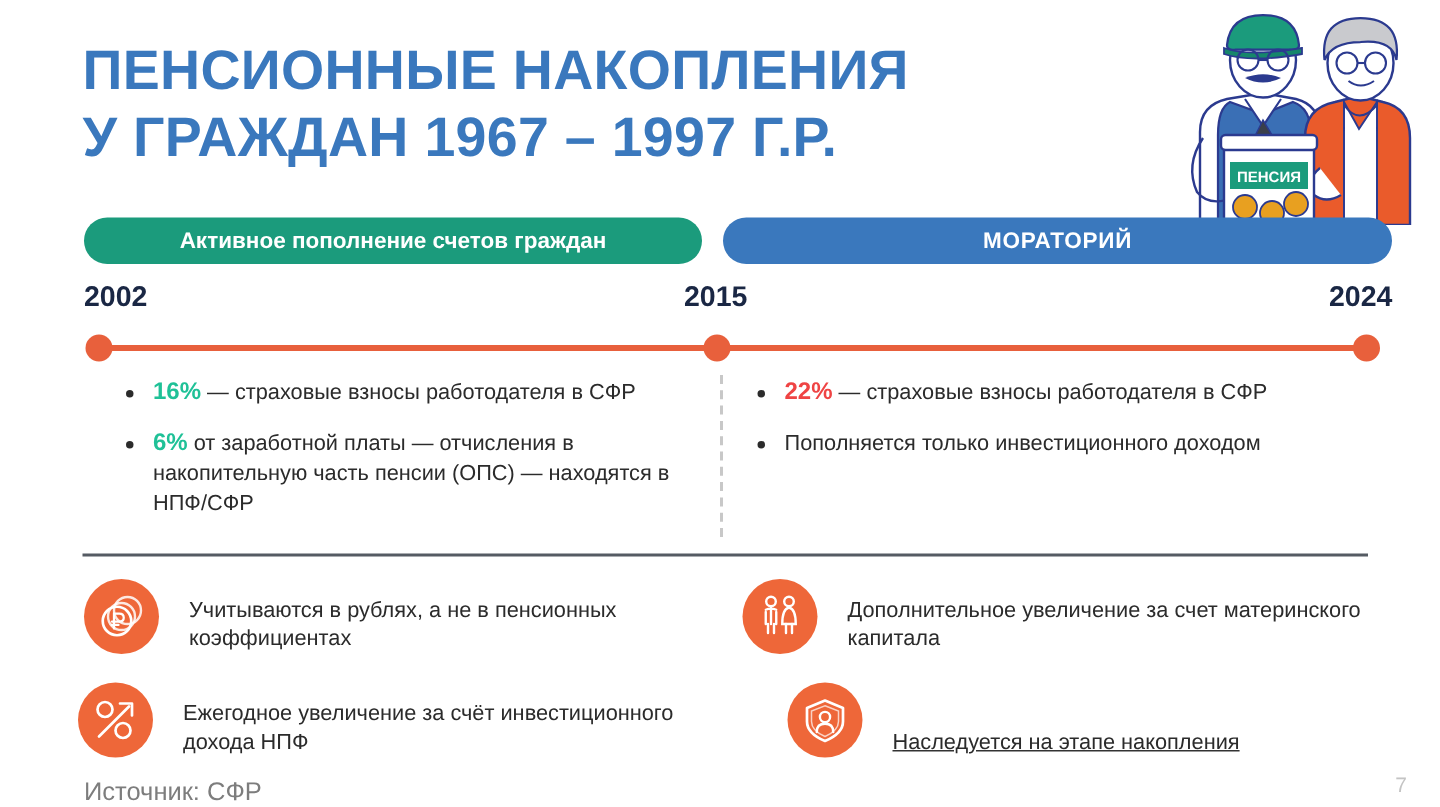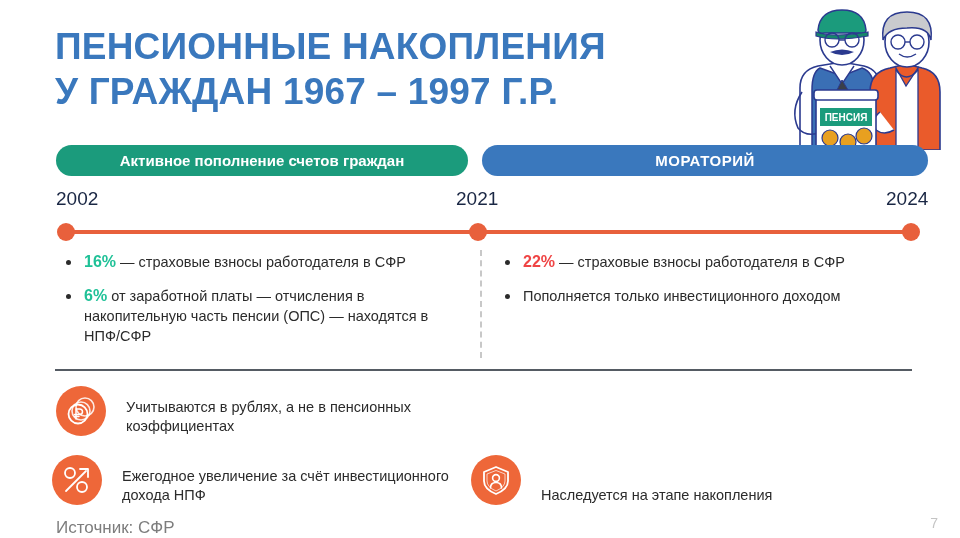--- a/index.html
+++ b/index.html
@@ -67,21 +67,21 @@
     width: 446px;
     background: #3a78bd;
     letter-spacing: 0.5px;
   }
 
   
   .year {
     position: absolute;
     top: 188px;
     font-size: 19px;
-    font-weight: normal;
+    font-weight: bold;
     color: #1a2744;
   }
   #year-2002 { left: 56px; }
   #year-2014 { left: 456px; }
   #year-2024 { left: 886px; }
 
   #timeline-line {
     position: absolute;
     left: 66px;
     top: 230px;
@@ -96,21 +96,21 @@
     width: 18px;
     height: 18px;
     border-radius: 50%;
     background: #e8603c;
   }
   #dot-2002 { left: 57px; }
   #dot-2014 { left: 469px; }
   #dot-2024 { left: 902px; }
 
   
-  #col-left  { position: absolute; left: 66px;  top: 252px; width: 400px; }
+  #col-left  { position: absolute; left: 84px;  top: 252px; width: 400px; }
   #col-right { position: absolute; left: 505px; top: 252px; width: 420px; }
 
   .bullet-row {
     display: flex;
     align-items: flex-start;
     margin-bottom: 14px;
   }
   .bullet-dot {
     flex: 0 0 auto;
     width: 5px;
@@ -149,21 +149,21 @@
 
   
   .feature {
     position: absolute;
     display: flex;
     align-items: flex-end;
   }
   #feature-1 { left: 56px;  top: 386px; width: 410px; }
   #feature-2 { left: 52px;  top: 455px; width: 410px; }
   #feature-3 { left: 495px; top: 386px; width: 420px; }
-  #feature-4 { left: 471px; top: 455px; width: 420px; }
+  #feature-4 { left: 525px; top: 455px; width: 420px; text-decoration: underline; }
 
   .feat-icon {
     flex: 0 0 auto;
     width: 50px;
     height: 50px;
     border-radius: 50%;
     background: #ee6739;
     margin-right: 20px;
     display: flex;
     align-items: center;
@@ -254,21 +254,21 @@
         <rect x="48" y="108" width="52" height="18" fill="#1b9b7c"></rect>
         <text x="74" y="121" font-family="'Liberation Sans', sans-serif" font-size="10" font-weight="bold" fill="#ffffff" text-anchor="middle">ПЕНСИЯ</text>
       </g>
     </svg>
   </div>
 
   <div class="banner" id="banner-left">Активное пополнение счетов граждан</div>
   <div class="banner" id="banner-right">МОРАТОРИЙ</div>
 
   <div class="year" id="year-2002">2002</div>
-  <div class="year" id="year-2014">2021</div>
+  <div class="year" id="year-2014">2015</div>
   <div class="year" id="year-2024">2024</div>
   <div id="timeline-line"></div>
   <div class="tl-dot" id="dot-2002"></div>
   <div class="tl-dot" id="dot-2014"></div>
   <div class="tl-dot" id="dot-2024"></div>
 
   <div id="col-left">
     <div class="bullet-row">
       <span class="bullet-dot"></span>
       <span class="bullet-text"><span class="pct-green">16%</span><span> — </span><span>страховые взносы работодателя в СФР</span></span>
@@ -311,20 +311,33 @@
       <svg width="34" height="34" viewBox="0 0 34 34">
         <circle cx="10" cy="10" r="5" fill="none" stroke="#ffffff" stroke-width="1.8"></circle>
         <circle cx="22" cy="24" r="5" fill="none" stroke="#ffffff" stroke-width="1.8"></circle>
         <line x1="6" y1="28" x2="26" y2="8" stroke="#ffffff" stroke-width="1.8" stroke-linecap="round"></line>
         <path d="M20 6 L28 6 L28 14" fill="none" stroke="#ffffff" stroke-width="1.8" stroke-linecap="round" stroke-linejoin="round"></path>
       </svg>
     </span>
     <span class="feat-text">Ежегодное увеличение за счёт инвестиционного дохода НПФ</span>
   </div>
 
+  <div class="feature" id="feature-3">
+    <span class="feat-icon">
+      <svg width="34" height="34" viewBox="0 0 34 34">
+        <circle cx="11" cy="7" r="3.2" fill="none" stroke="#ffffff" stroke-width="1.6"></circle>
+        <path d="M11 11 L11 22 M7.5 14 L7.5 22 M14.5 14 L14.5 22 M7.5 12.5 Q11 11 14.5 12.5
+                 M9 22 L9 28 M13 22 L13 28" fill="none" stroke="#ffffff" stroke-width="1.6" stroke-linecap="round"></path>
+        <circle cx="23" cy="7" r="3.2" fill="none" stroke="#ffffff" stroke-width="1.6"></circle>
+        <path d="M23 11 Q18.5 12 18.5 22 L27.5 22 Q27.5 12 23 11 Z" fill="none" stroke="#ffffff" stroke-width="1.6"></path>
+        <path d="M21 22 L21 28 M25 22 L25 28" fill="none" stroke="#ffffff" stroke-width="1.6" stroke-linecap="round"></path>
+      </svg>
+    </span>
+    <span class="feat-text">Дополнительное увеличение за счет материнского капитала</span>
+  </div>
 
   <div class="feature" id="feature-4">
     <span class="feat-icon">
       <svg width="34" height="34" viewBox="0 0 34 34">
         <path d="M17 4 L29 9 L29 18 Q29 26 17 31 Q5 26 5 18 L5 9 Z" fill="none" stroke="#ffffff" stroke-width="1.8" stroke-linejoin="round"></path>
         <path d="M17 7.5 L26 11 L26 18 Q26 24 17 28 Q8 24 8 18 L8 11 Z" fill="none" stroke="#ffffff" stroke-width="1" opacity="0.7"></path>
         <circle cx="17" cy="15" r="3.4" fill="none" stroke="#ffffff" stroke-width="1.6"></circle>
         <path d="M11.5 25 Q11.5 19.5 17 19.5 Q22.5 19.5 22.5 25" fill="none" stroke="#ffffff" stroke-width="1.6" stroke-linecap="round"></path>
       </svg>
     </span>

